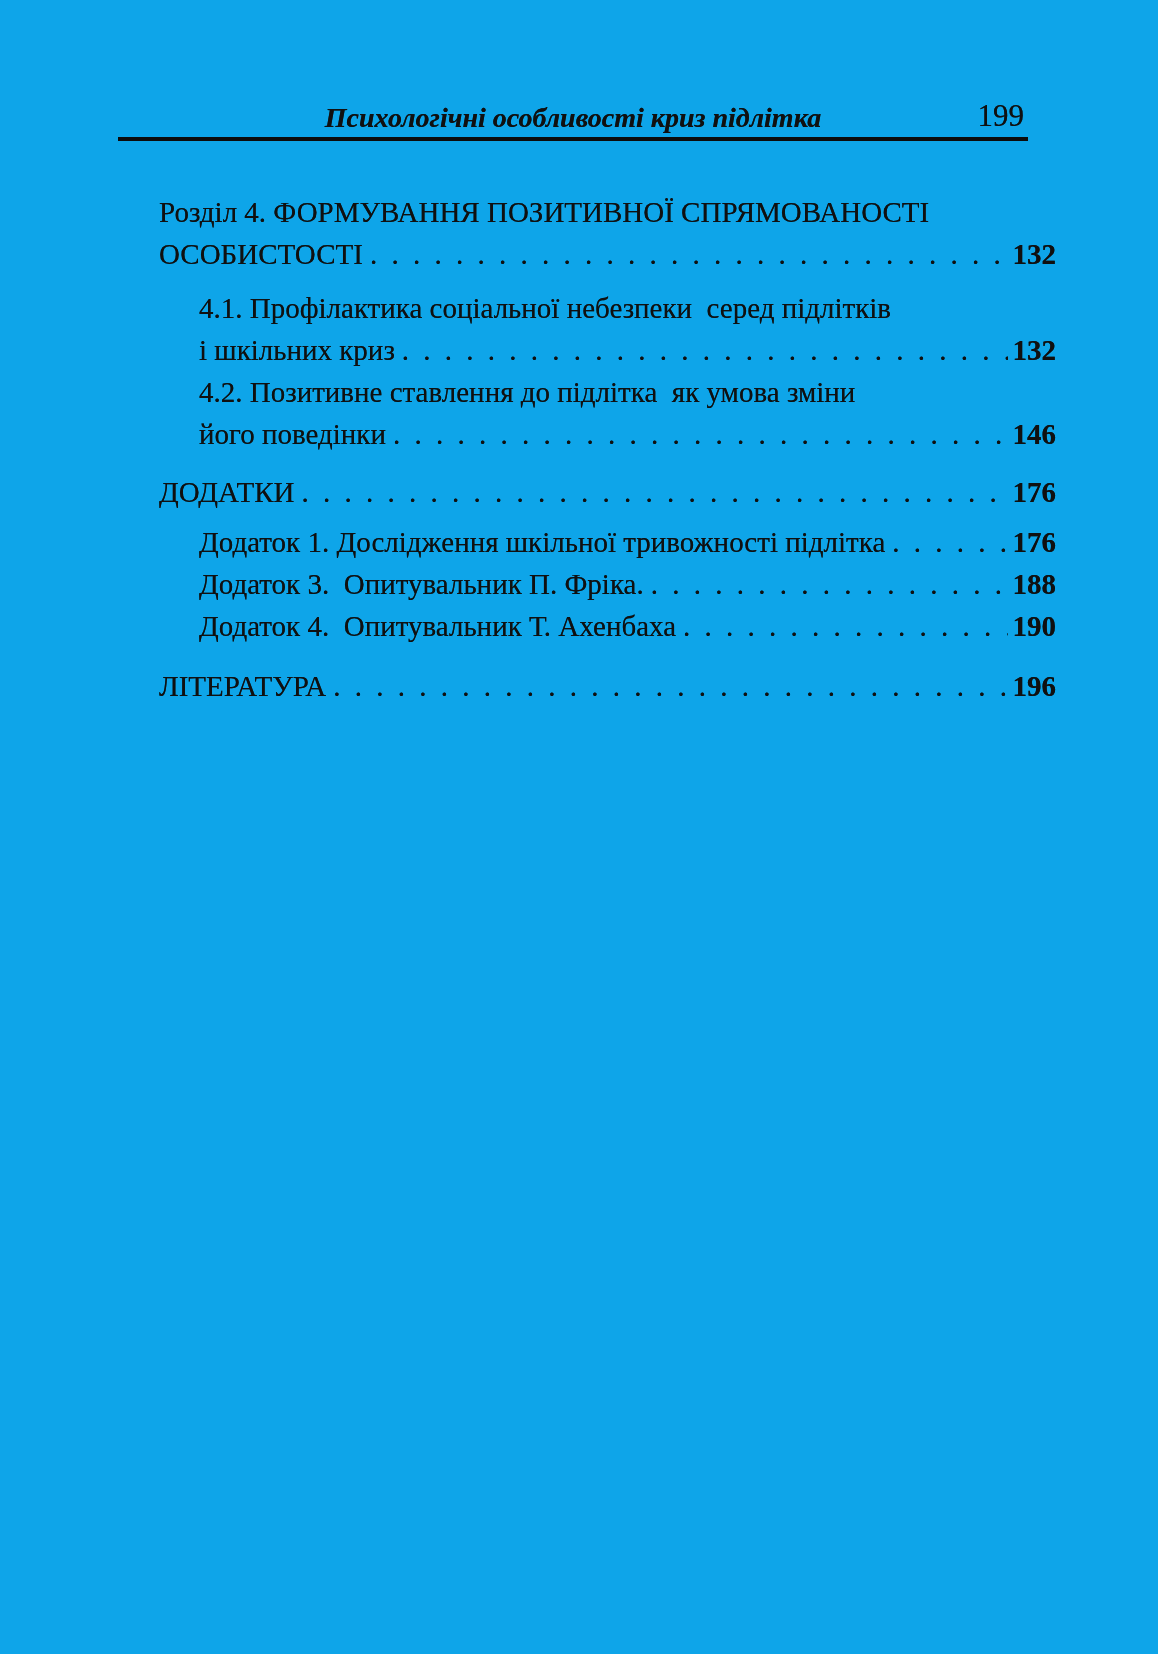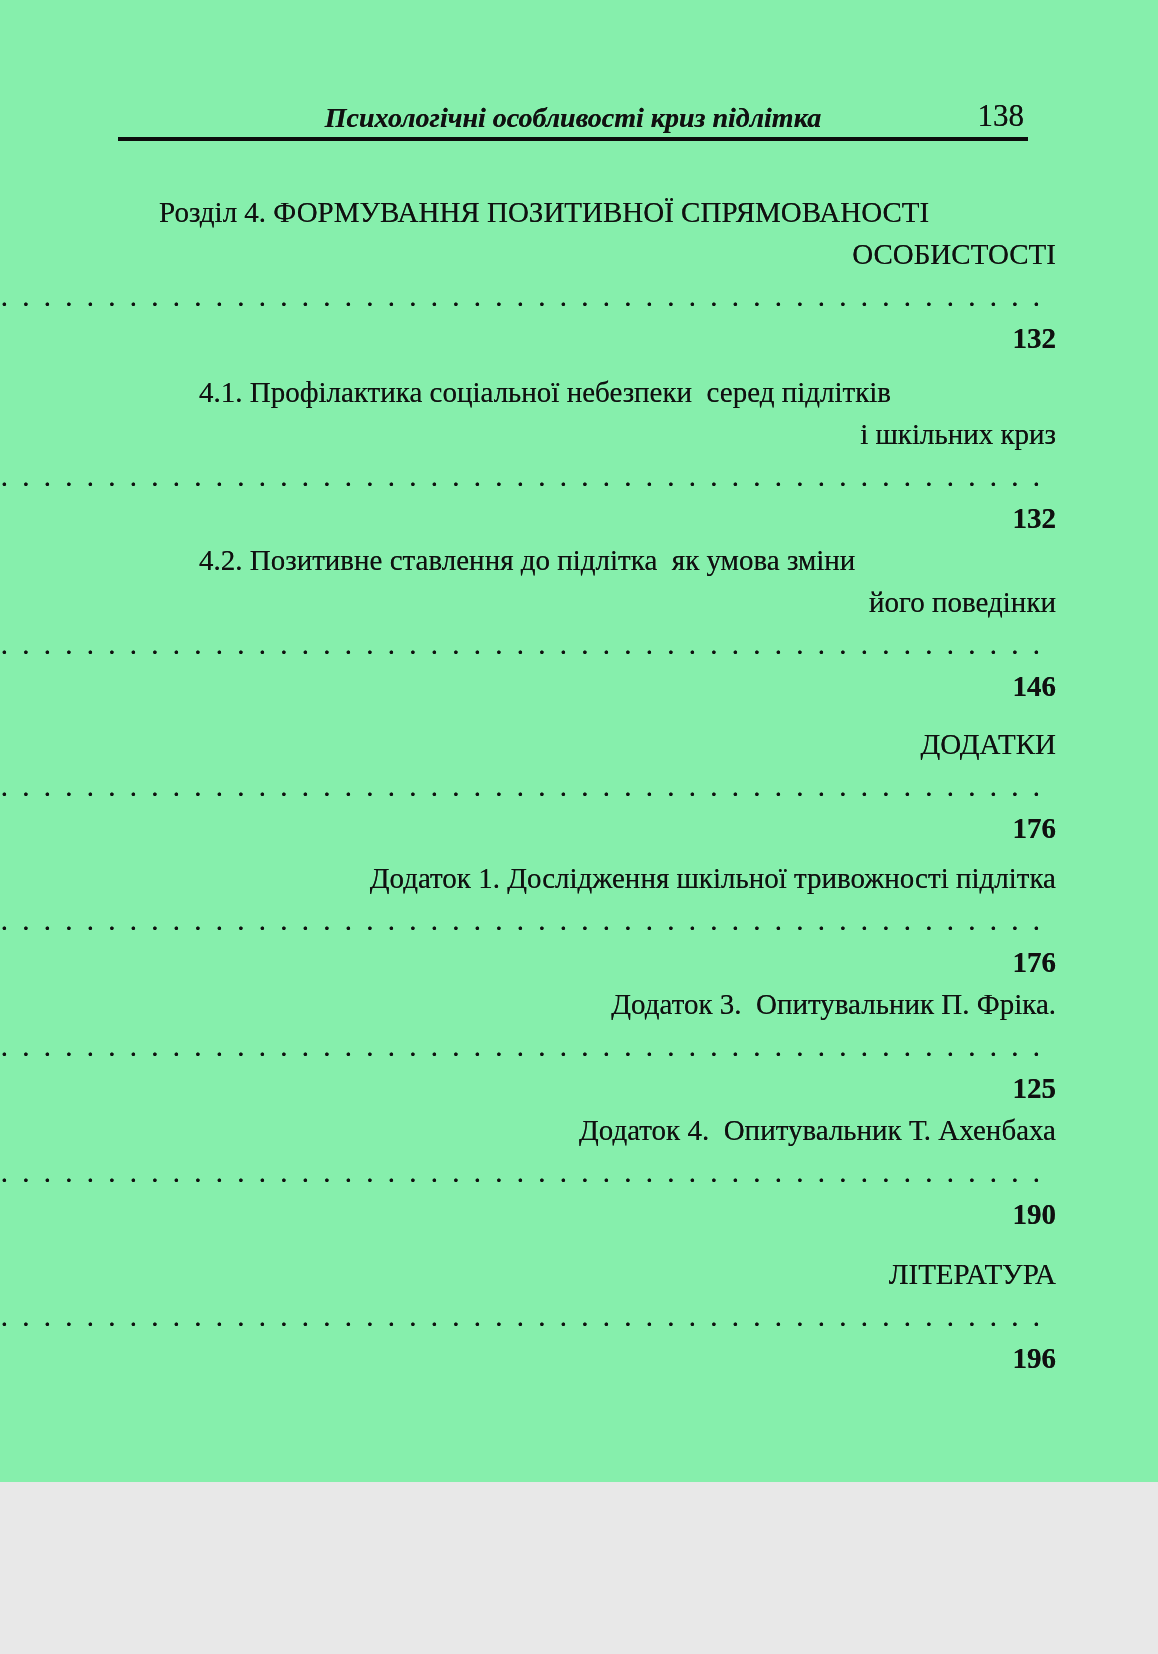--- a/index.html
+++ b/index.html
@@ -3,23 +3,23 @@
 <meta charset="utf-8">
 <style>
   html, body {
     margin: 0;
     padding: 0;
     background: #e8e8e8;
   }
   .sheet {
     position: relative;
     width: 1158px;
-    height: 1482px;
+    height: 1654px;
     margin: 0 auto;
-    background: #86efac;
+    background: #0ea5e9;
     color: #101010;
     font-family: "Liberation Serif", "DejaVu Serif", serif;
     overflow: hidden;
     text-shadow: 0 0 0.6px rgba(10,10,10,0.75);
   }
 
   
   .running-head {
     position: absolute;
     left: 118px;
@@ -71,21 +71,20 @@
 
   .gap-12 { margin-top: 12px; }
   .gap-16 { margin-top: 16px; }
   .gap-8  { margin-top: 8px; }
   .gap-18 { margin-top: 18px; }
 
   .text-line { white-space: pre; }
   .leader-line {
     display: flex;
     align-items: flex-end;
-    flex-direction: column;
   }
   .label {
     flex: 0 0 auto;
     white-space: pre;
   }
   .dots {
     flex: 1 1 auto;
     min-width: 0;
     overflow: hidden;
     white-space: nowrap;
@@ -102,21 +101,21 @@
     font-weight: bold;
   }
 </style>
 </head>
 <body>
 
 <div class="sheet">
 
   <header class="running-head">
     <div class="head-title">Психологічні особливості криз підлітка</div>
-    <div class="head-page">138</div>
+    <div class="head-page">199</div>
   </header>
   <div class="head-rule"></div>
 
   <main class="toc">
 
     <section class="entry chapter">
       <div class="text-line">Розділ 4. ФОРМУВАННЯ ПОЗИТИВНОЇ СПРЯМОВАНОСТІ</div>
       <div class="leader-line">
         <span class="label">ОСОБИСТОСТІ</span>
         <span class="dots"></span>
@@ -159,21 +158,21 @@
         <span class="dots"></span>
         <span class="pagenum">176</span>
       </div>
     </section>
 
 
     <section class="entry sub">
       <div class="leader-line">
         <span class="label">Додаток 3.  Опитувальник П. Фріка.</span>
         <span class="dots"></span>
-        <span class="pagenum">125</span>
+        <span class="pagenum">188</span>
       </div>
     </section>
 
     <section class="entry sub">
       <div class="leader-line">
         <span class="label">Додаток 4.  Опитувальник Т. Ахенбаха</span>
         <span class="dots"></span>
         <span class="pagenum">190</span>
       </div>
     </section>

